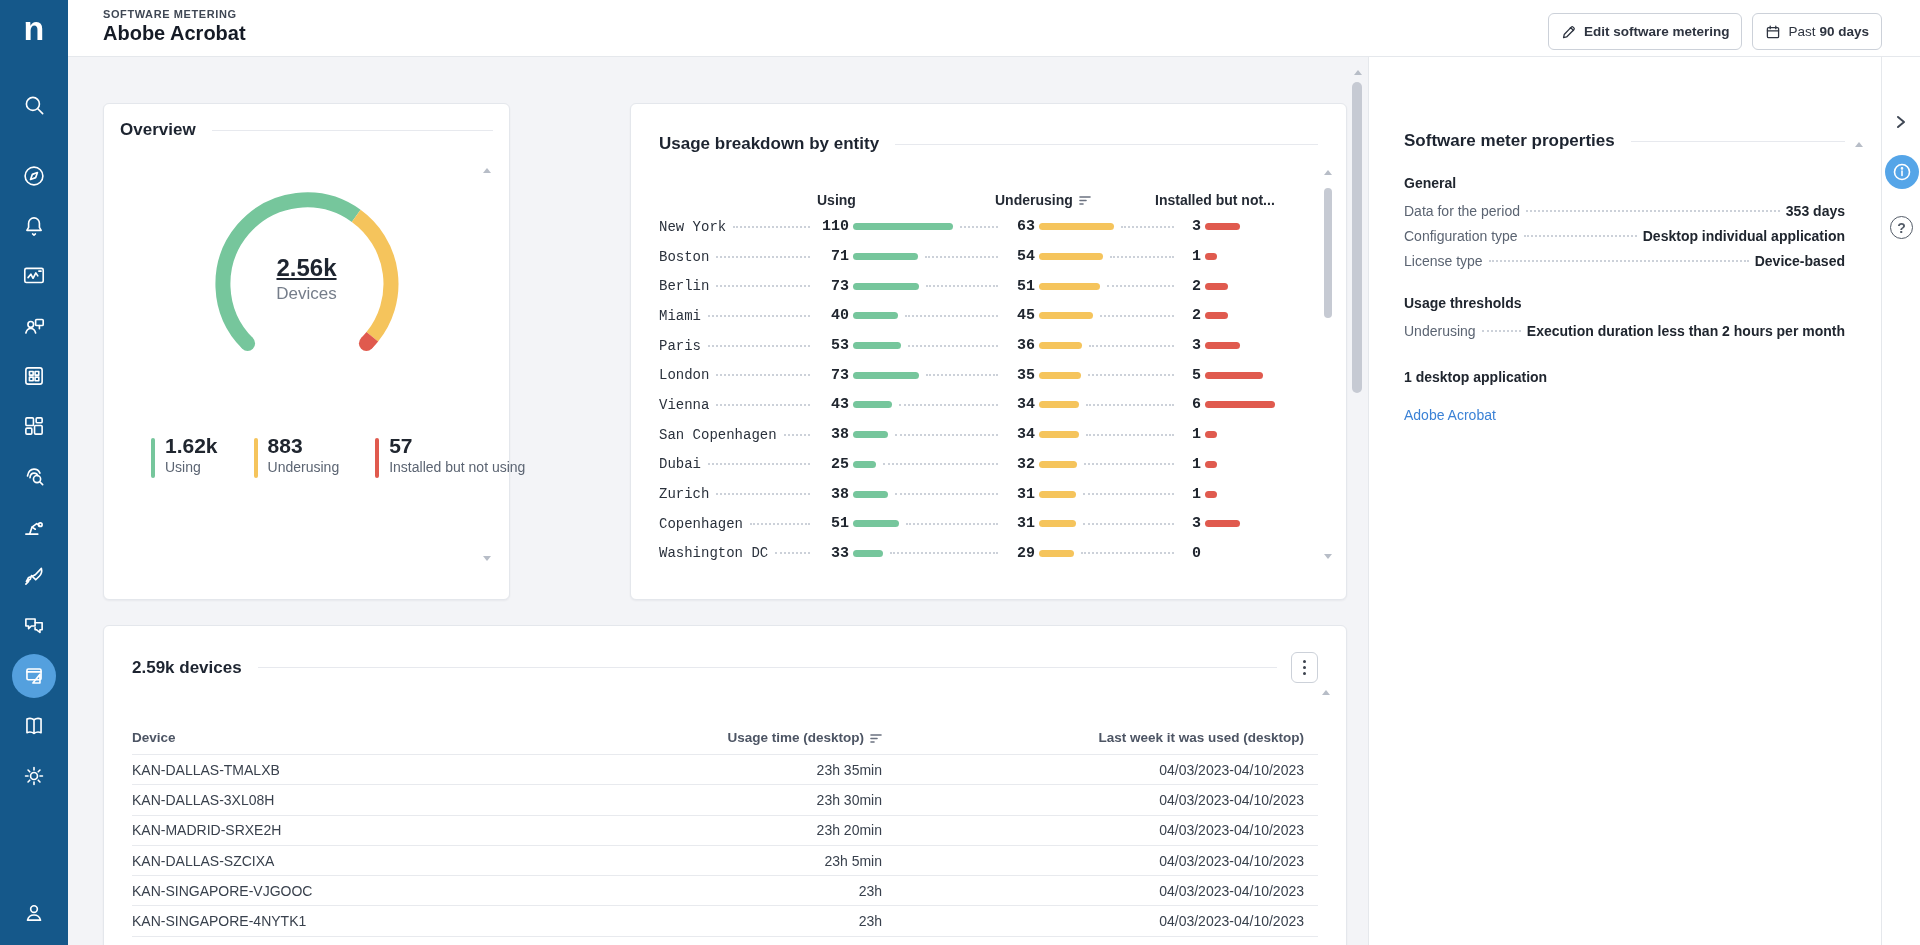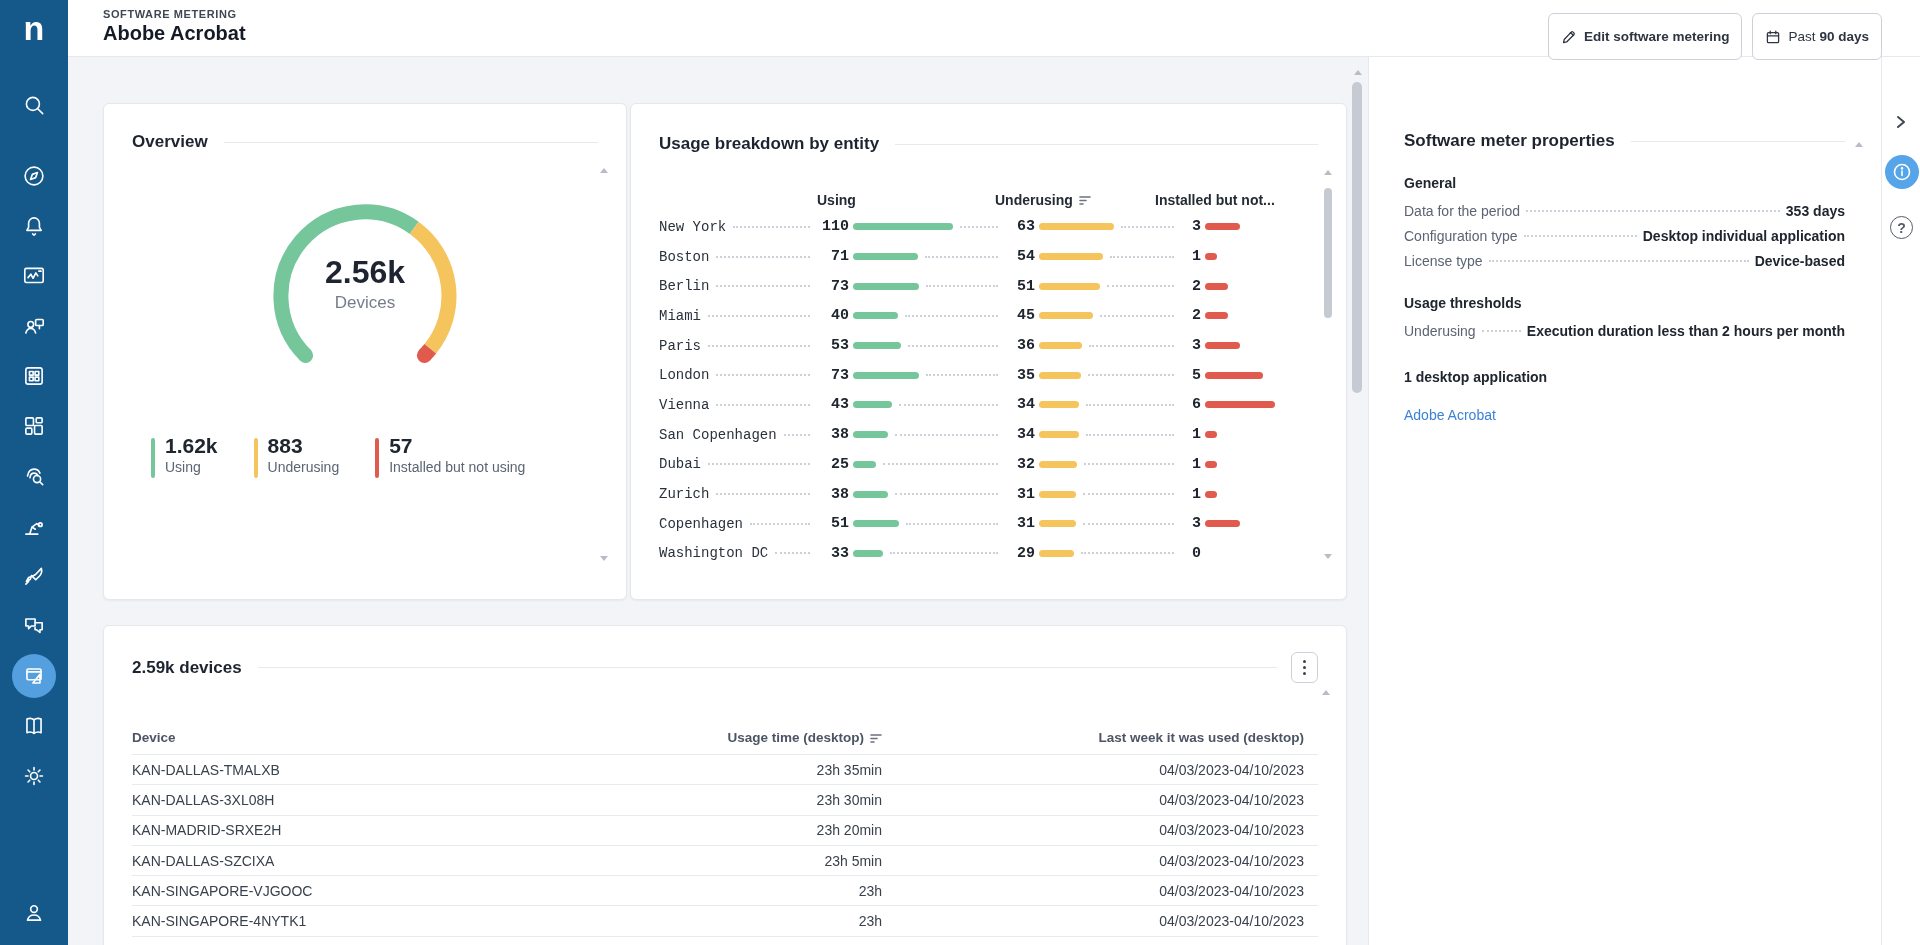--- a/index.html
+++ b/index.html
@@ -15,40 +15,40 @@
     display:flex; align-items:center; justify-content:center; cursor:pointer; }
   .nav-item.active { background:#54a0de; }
   .nav-item svg { width:26px; height:26px; stroke:#fff; fill:none; stroke-width:1.5; stroke-linecap:round; stroke-linejoin:round; }
 
   
   #topbar { position:absolute; left:68px; top:0; width:1852px; height:57px; background:#fff; border-bottom:1px solid #e5e8ec; z-index:20; }
   #crumb { position:absolute; left:35px; top:8px; }
   #eyebrow { font-size:11px; font-weight:bold; letter-spacing:.6px; color:#3f4754; }
   #page-title { font-size:20px; font-weight:bold; color:#151b26; margin-top:2px; }
   #topbar-actions { position:absolute; right:38px; top:13px; display:flex; gap:10px; }
-  .tb-btn { height:47px; display:flex; align-items:center; gap:7px; padding:0 12px; background:#fff;
+  .tb-btn { height:37px; display:flex; align-items:center; gap:7px; padding:0 12px; background:#fff;
     border:1px solid #ccd1d9; border-radius:6px; font-size:13.5px; font-weight:bold; color:#2e3440; cursor:pointer; }
   .tb-btn svg { width:16px; height:16px; stroke:#2e3440; fill:none; stroke-width:1.6; stroke-linecap:round; stroke-linejoin:round; }
   .tb-btn .light { font-weight:normal; }
 
   
   #content { position:absolute; left:68px; top:57px; width:1300px; height:888px; background:#f3f4f7; overflow:hidden; }
   .card { position:absolute; background:#fff; border:1px solid #e4e7ec; border-radius:6px; box-shadow:0 1px 2px rgba(16,24,40,.05); }
   .card-title-row { display:flex; align-items:center; }
   .card-title { font-size:17px; font-weight:bold; color:#1d2430; white-space:nowrap; }
   .title-line { flex:1; height:1px; background:#e7e9ee; margin-left:16px; }
   .mini-arrow { position:absolute; width:0; height:0; border-left:4px solid transparent; border-right:4px solid transparent; }
   .mini-up { border-bottom:5px solid #b7bdc7; }
   .mini-down { border-top:5px solid #b7bdc7; }
 
   
-  #card-overview { left:35px; top:46px; width:524px; height:497px; padding:28px; }
+  #card-overview { left:35px; top:46px; width:407px; height:497px; padding:16px; }
   #gauge-wrap { margin-top:40px; display:flex; justify-content:center; }
   #gauge-center { position:absolute; left:0; top:150px; width:100%; text-align:center; }
-  #gauge-value { font-size:32px; font-weight:bold; color:#1e2530; }
+  #gauge-value { font-size:24px; font-weight:bold; color:#1e2530;text-decoration:underline; }
   #gauge-label { font-size:17px; color:#757d8a; margin-top:2px; }
   #legend { position:absolute; left:47px; top:330px; display:flex; gap:36px; }
   .leg-item { display:flex; gap:10px; }
   .leg-bar { width:4px; height:40px; border-radius:2px; margin-top:4px; }
   .leg-val { font-size:21px; font-weight:bold; color:#20262f; line-height:1.1; }
   .leg-lab { font-size:14px; color:#5b6472; margin-top:2px; white-space:nowrap; }
 
   
   #card-usage { left:562px; top:46px; width:717px; height:497px; padding:30px 28px 0 28px; }
   .ub-grid { display:grid; grid-template-columns:158px 36px 152px 34px 142px 24px 100px; align-items:center; }

